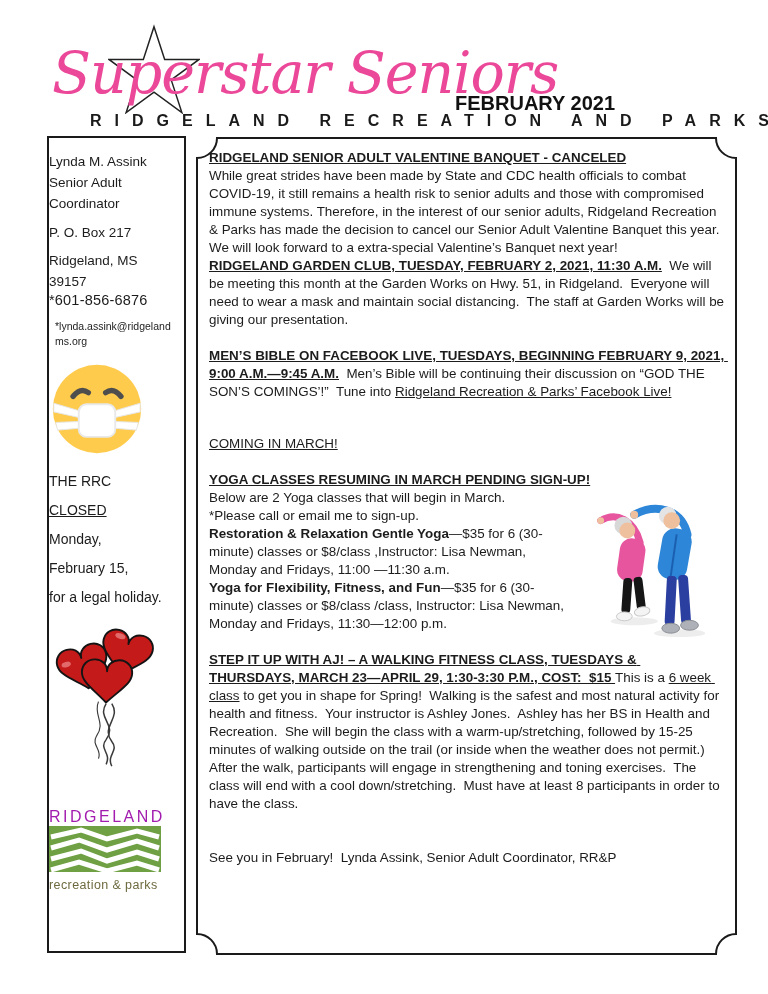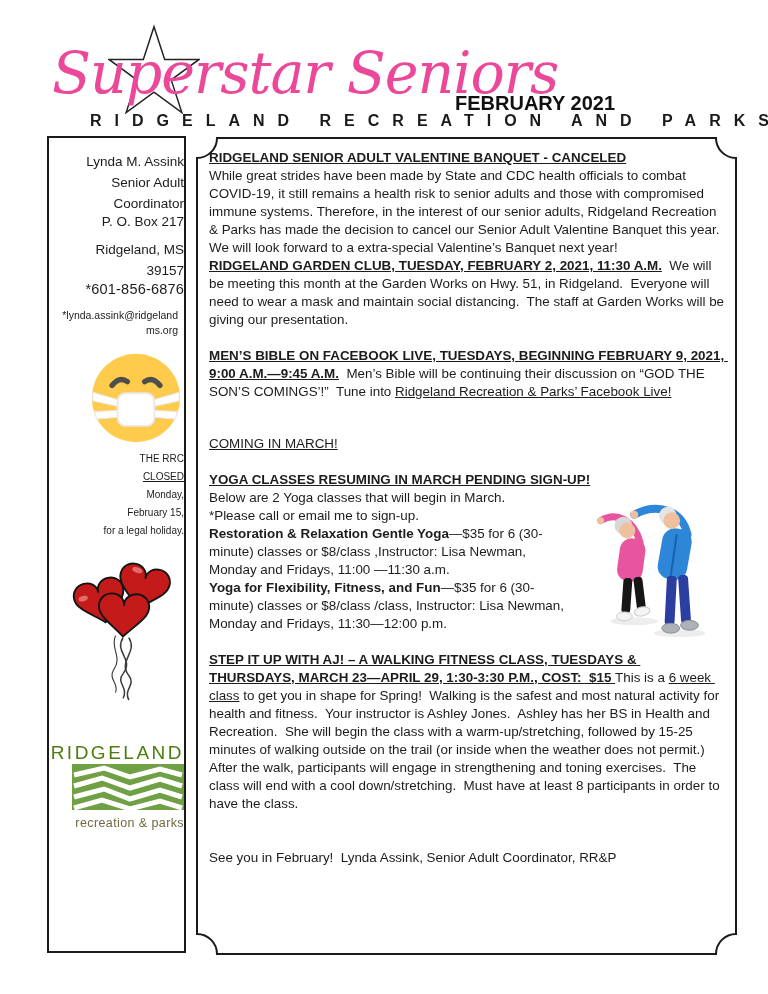--- a/index.html
+++ b/index.html
@@ -11,33 +11,33 @@
   .hdr-title{position:absolute;left:52px;top:40px;width:500px;
              font-family:"DejaVu Serif",serif;font-style:italic;font-size:57px;
              letter-spacing:-1px;color:#ec4899;white-space:nowrap;z-index:2;}
   .hdr-date{position:absolute;left:455px;top:48px;font-size:20px;font-weight:bold;
             color:#111;white-space:nowrap;margin-top:44px;}
   .hdr-sub{position:absolute;left:90px;top:112px;font-size:16px;font-weight:bold;
            letter-spacing:13px;white-space:nowrap;color:#1a1a1a;}
 
   
   .sidebar{position:absolute;left:47px;top:136px;width:135px;height:813px;
-           border:2px solid #1a1a1a;background:#fff;text-align:right;}
+           border:2px solid #1a1a1a;background:#fff;text-align:left;}
   .s-name{margin-top:13px;font-size:13.5px;line-height:21px;}
   .s-line{font-size:13.5px;line-height:21px;}
-  .s-po{font-size:13.5px;}
+  .s-po{margin-top:11px;font-size:13.5px;}
   .s-city{margin-top:10px;font-size:13.5px;line-height:21px;}
   .s-phone{font-size:14.5px;letter-spacing:.2px;}
   .s-email{margin:11px 6px 0 6px;font-size:10.5px;line-height:15px;overflow-wrap:anywhere;}
   .s-emoji{margin-top:12px;}
-  .s-closed{font-size:10px;line-height:18px;}
+  .s-closed{font-size:14px;line-height:18px;margin-top:11px;}
   .u{text-decoration:underline;}
   .s-hearts{margin-top:14px;}
   .s-logo{margin-top:34px;}
-  .s-logo-name{font-size:19px;letter-spacing:2.5px;color:#4d7c0f;}
+  .s-logo-name{font-size:16px;letter-spacing:2.5px;color:#a21caf;}
   .s-logo-tag{font-size:12.5px;color:#6e6a3f;letter-spacing:.4px;margin-top:2px;}
 
   
   .main-box{position:absolute;left:196px;top:137px;width:594px;height:818px;}
   .plaque{position:absolute;left:0;top:0;}
   .content{position:absolute;left:13px;top:12px;width:517px;}
   .content p{margin:0;font-size:13.4px;line-height:18px;white-space:pre-wrap;}
   .b{font-weight:bold;margin-top:8px;}
   .hu{font-weight:bold;text-decoration:underline;}
   .link{color:#2b50d8;text-decoration:underline;cursor:pointer;}

